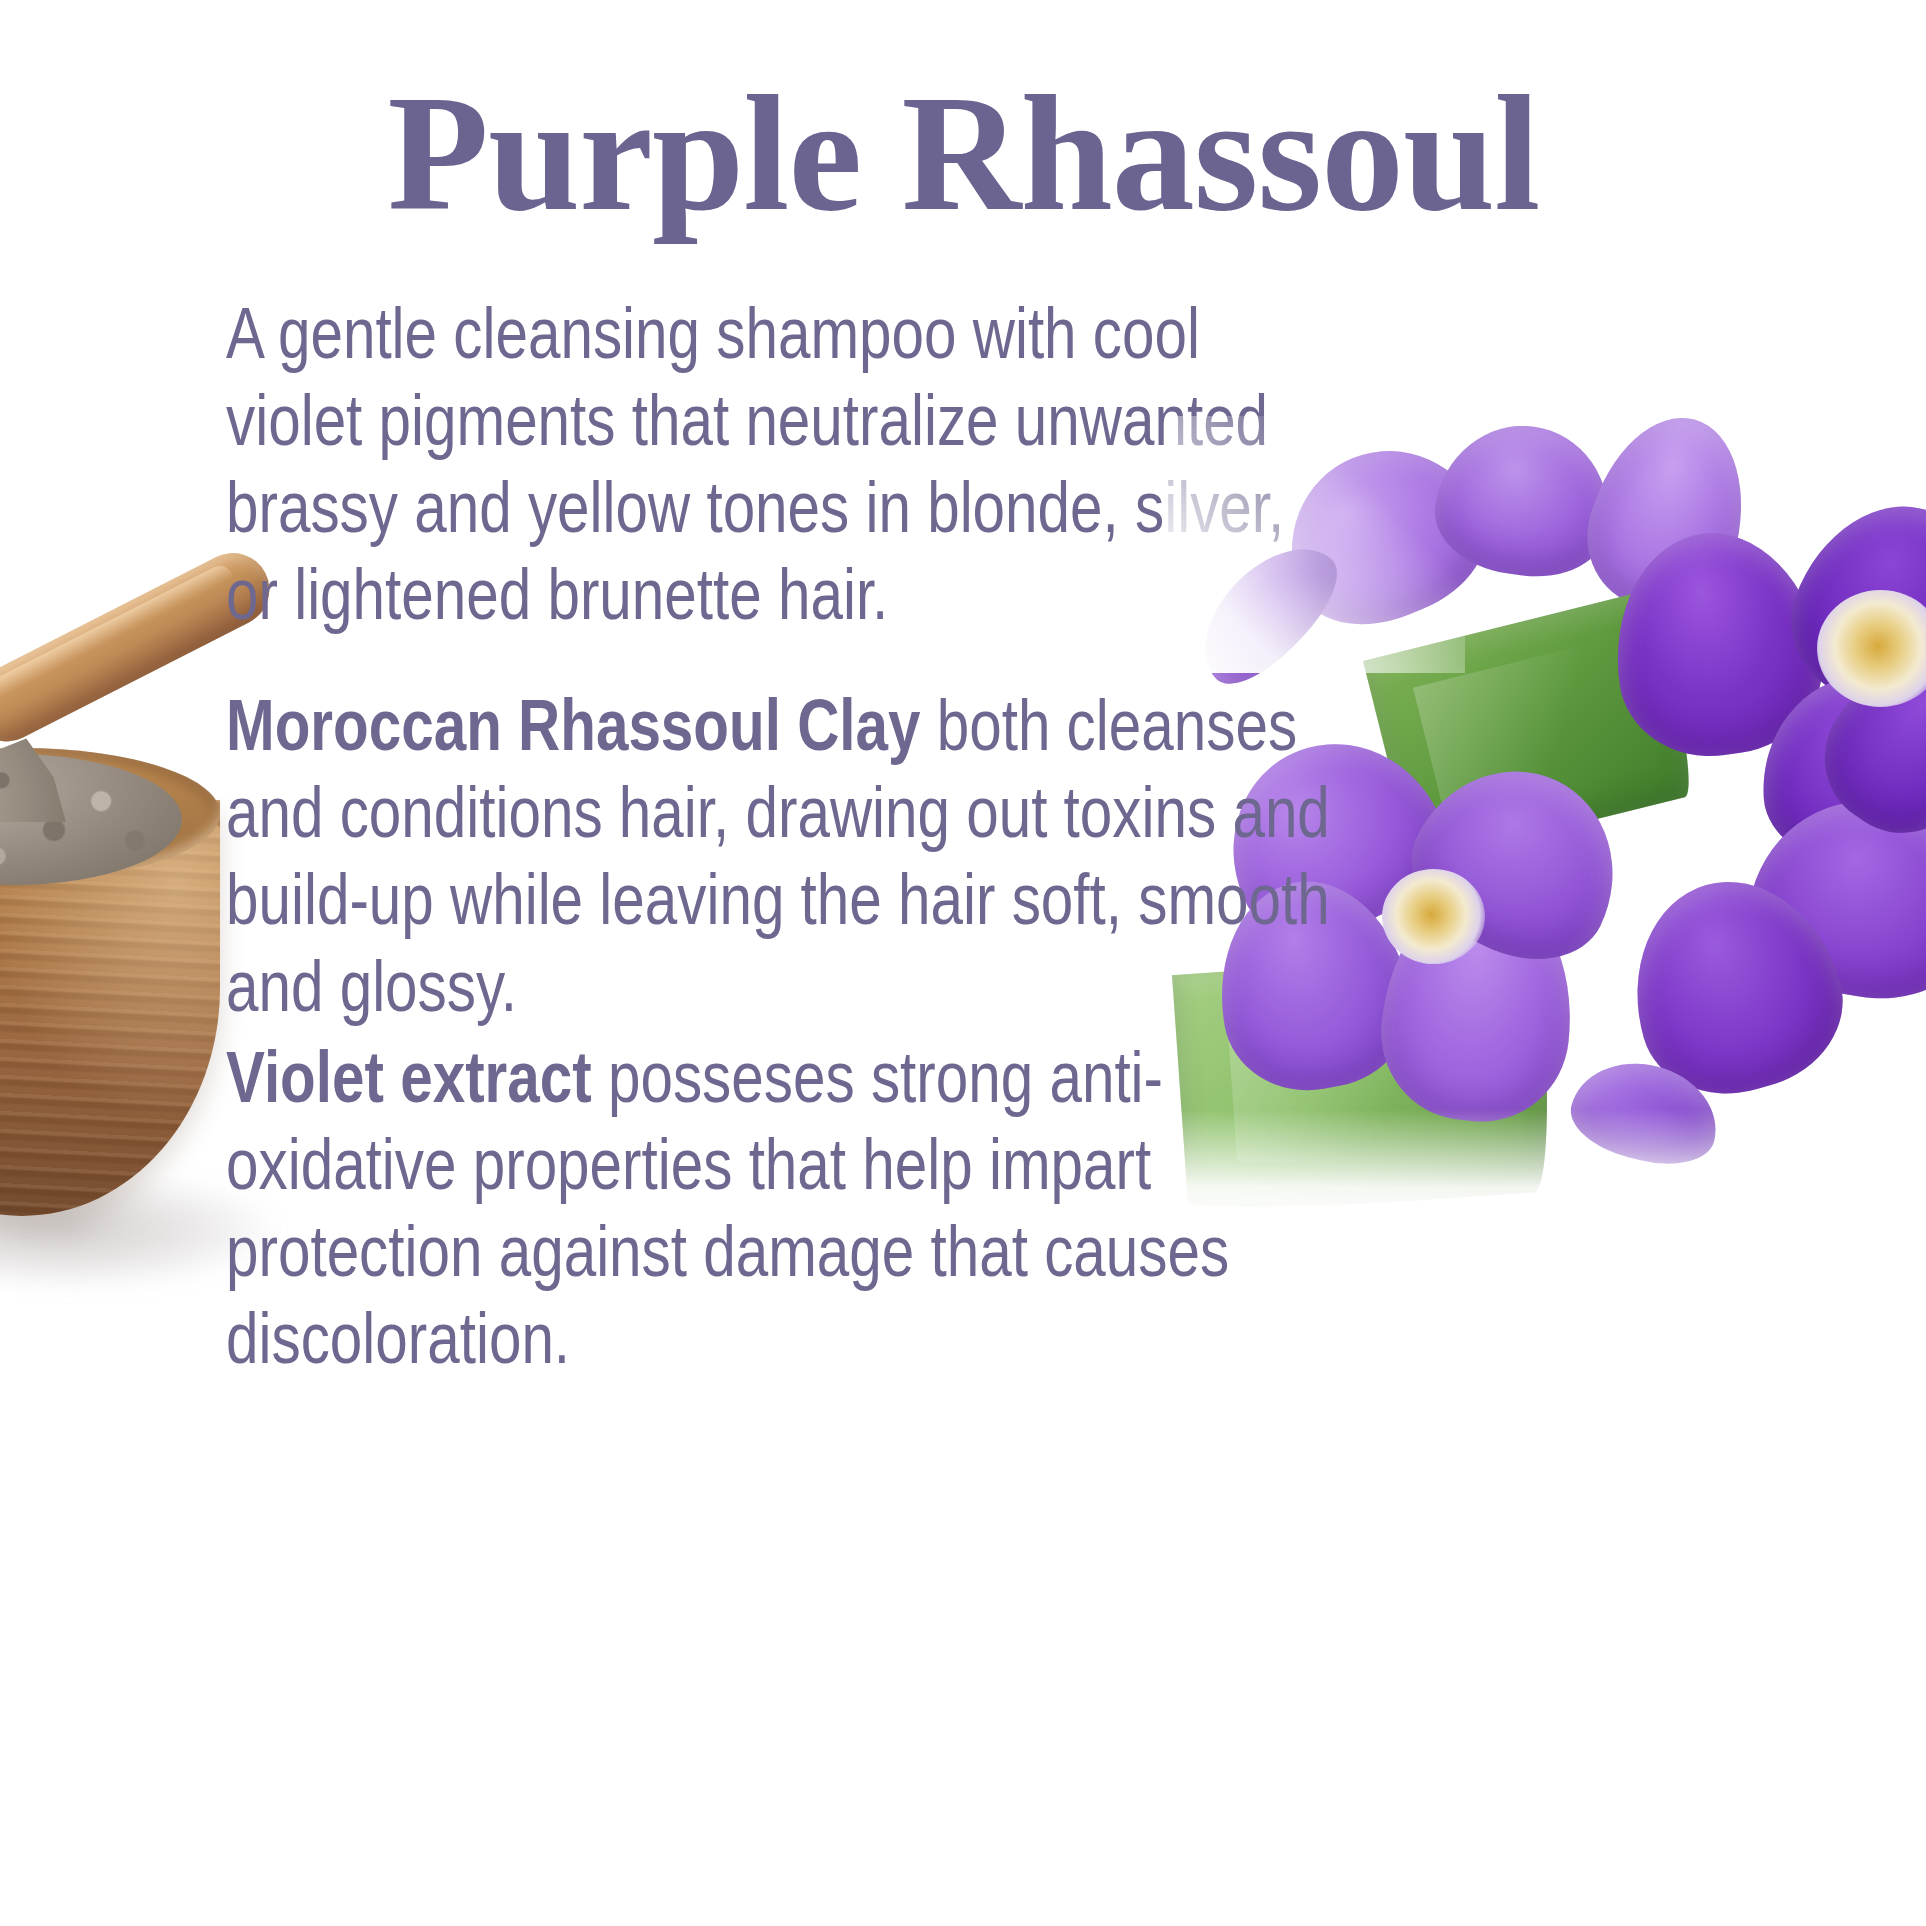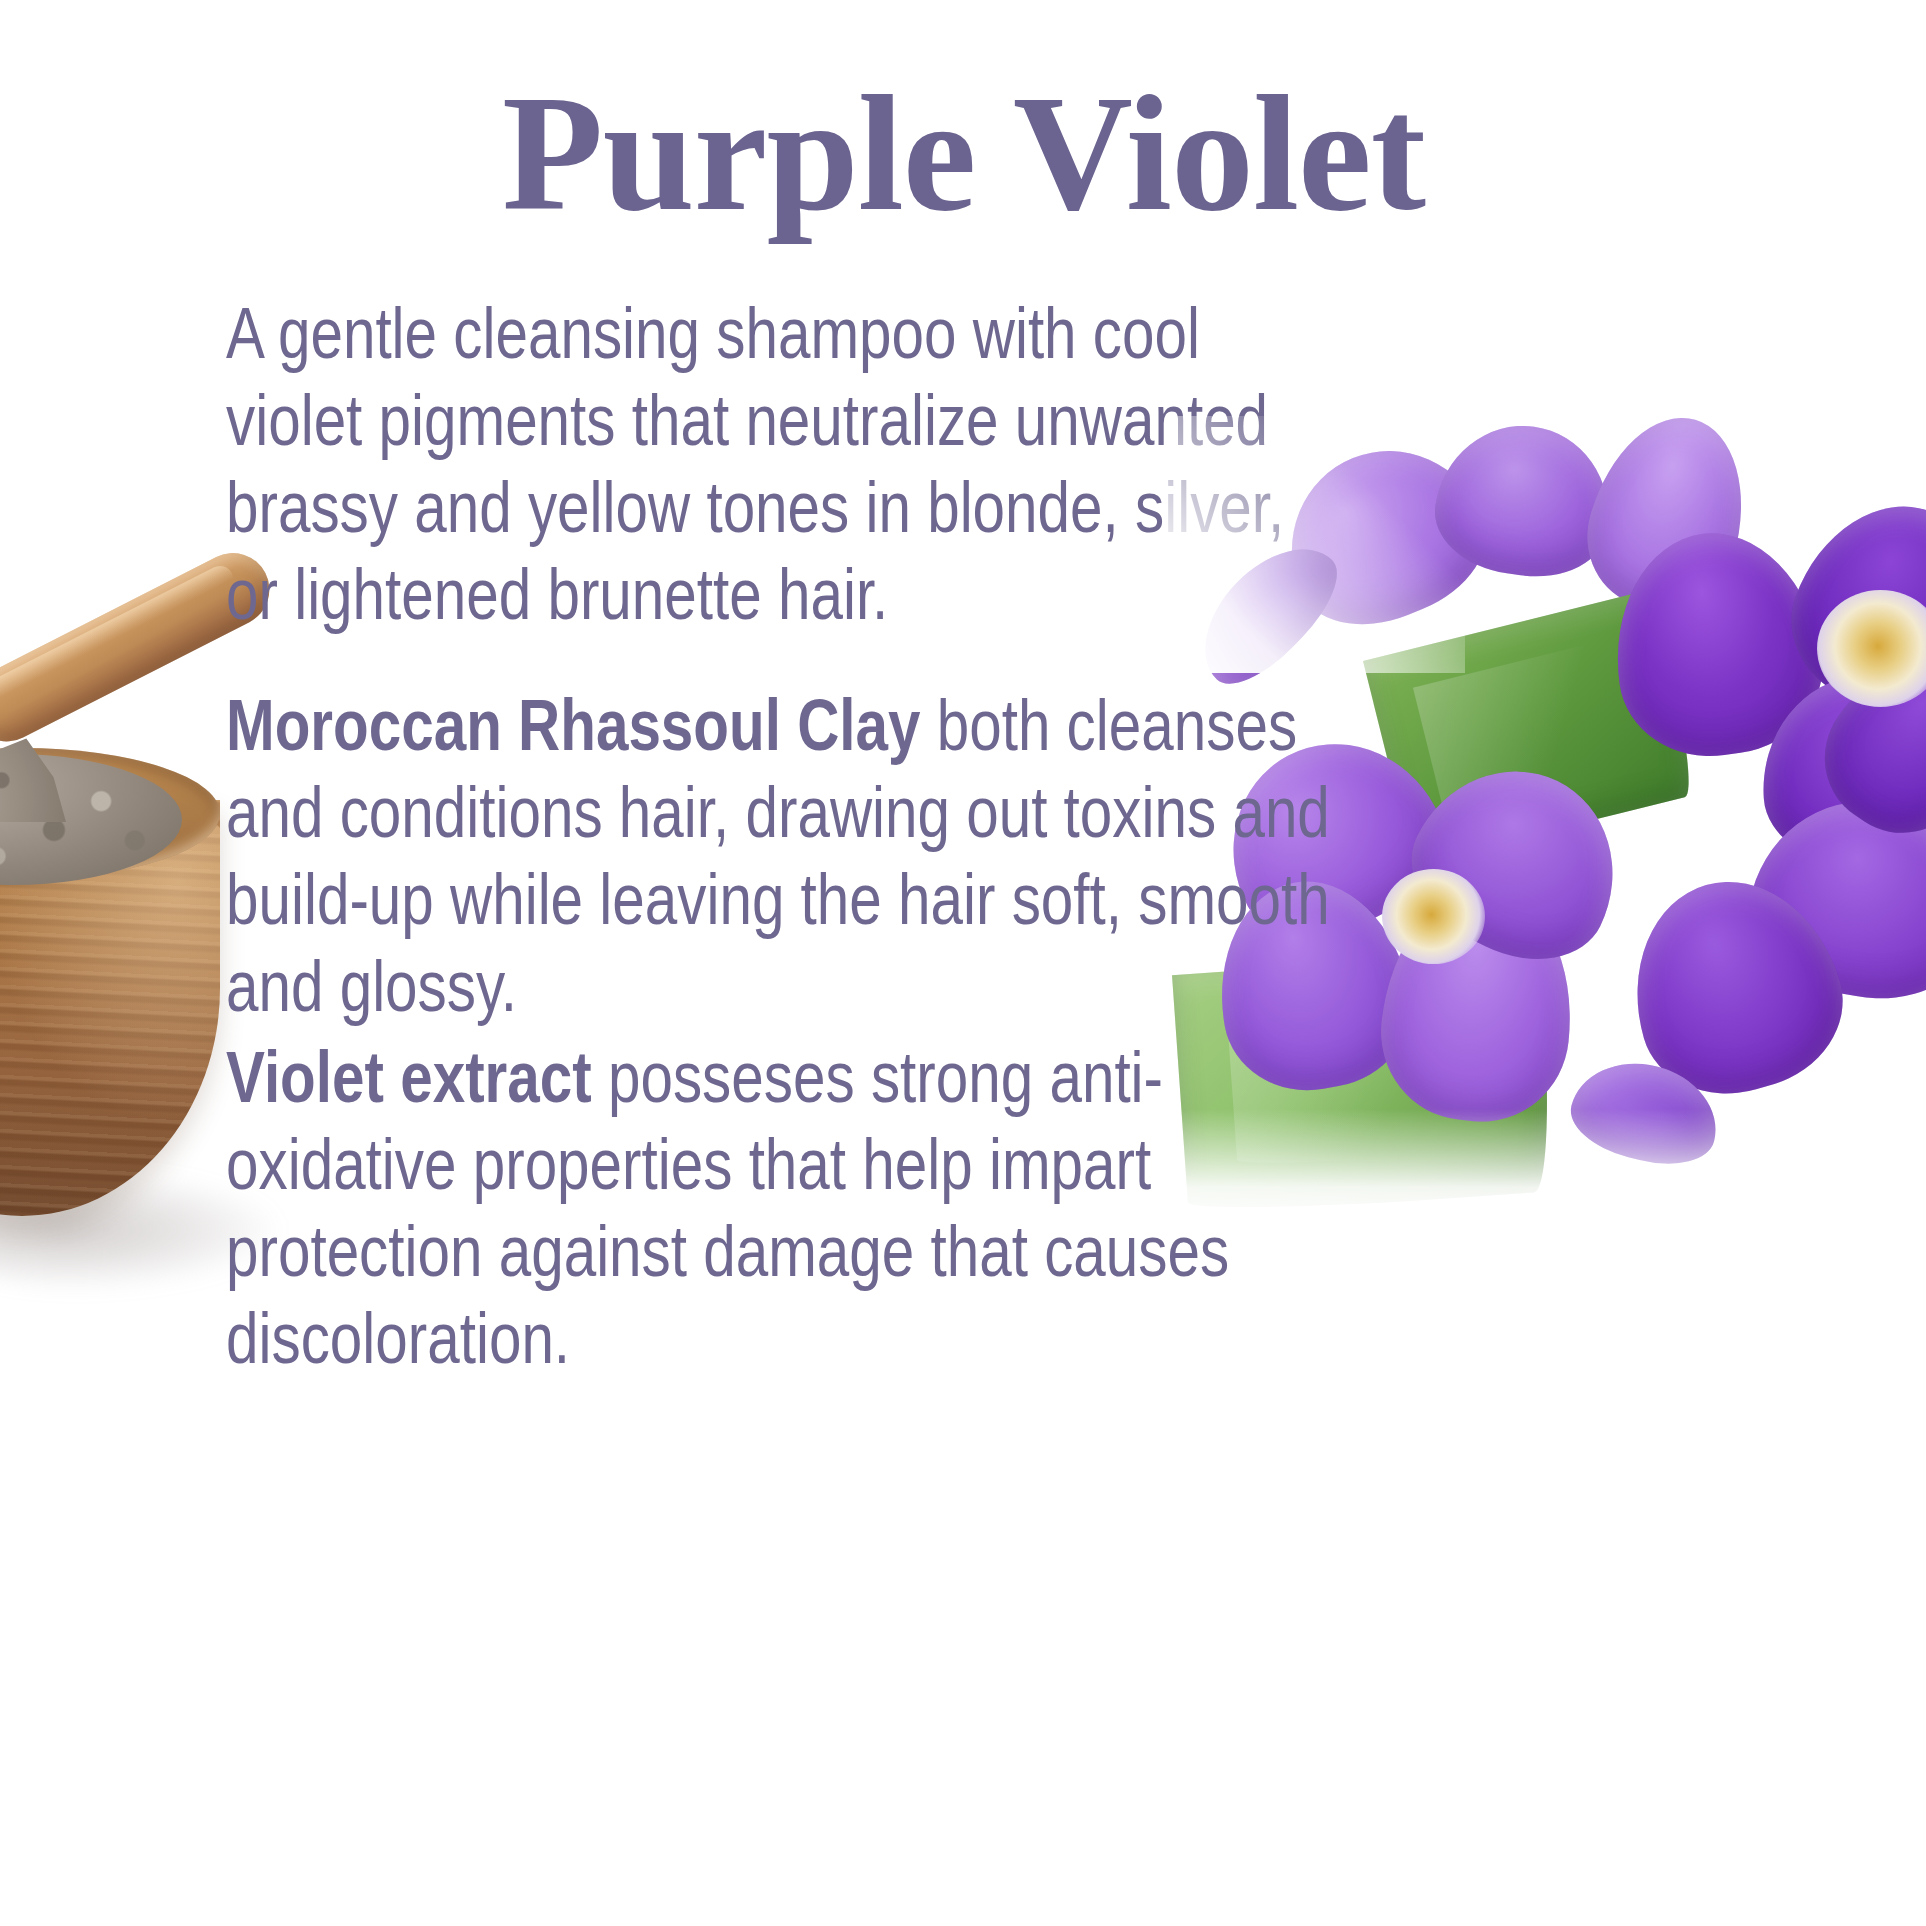--- a/index.html
+++ b/index.html
@@ -233,21 +233,21 @@
     width:297px; height:257px;
     background:linear-gradient(225deg, rgba(255,255,255,0) 30%, rgba(255,255,255,0.9) 78%, #fff 100%);
     z-index:9; pointer-events:none;
   }
 </style>
 </head>
 <body>
 
 <div id="infographic">
 
-  <h1 class="title">Purple Violet</h1>
+  <h1 class="title">Purple Rhassoul</h1>
 
   <div class="bowl-wrap">
     <div class="bowl-shadow"></div>
     <div class="scoop"></div>
     <div class="bowl">
       <div class="grain"></div>
       <div class="sheen"></div>
     </div>
     <div class="bowl-rim"></div>
     <div class="clay"></div>

